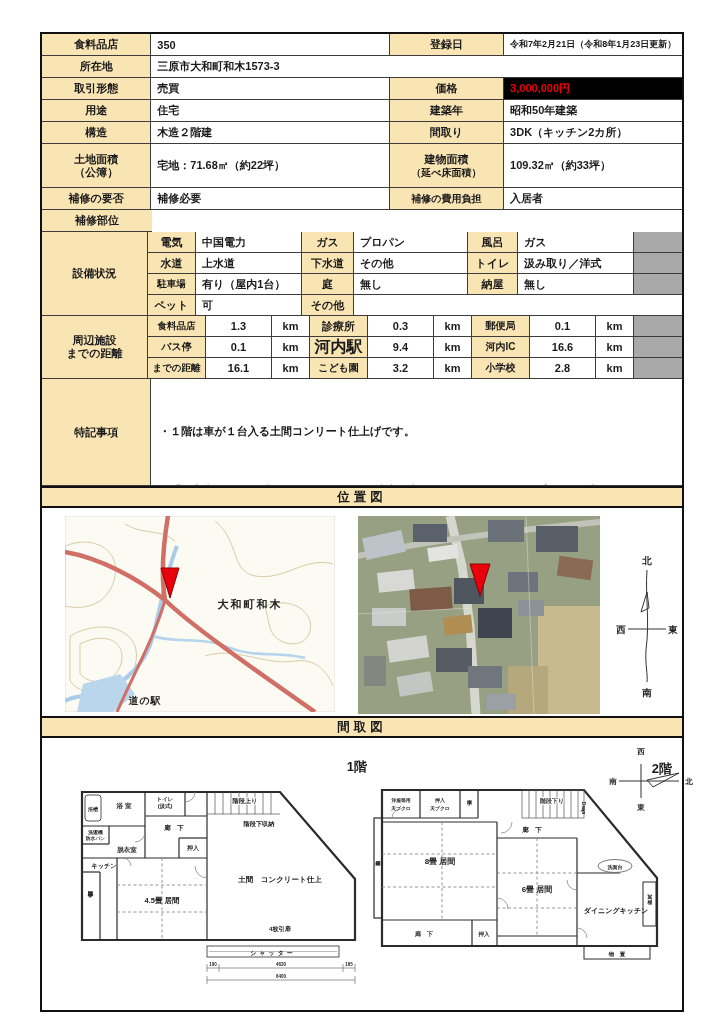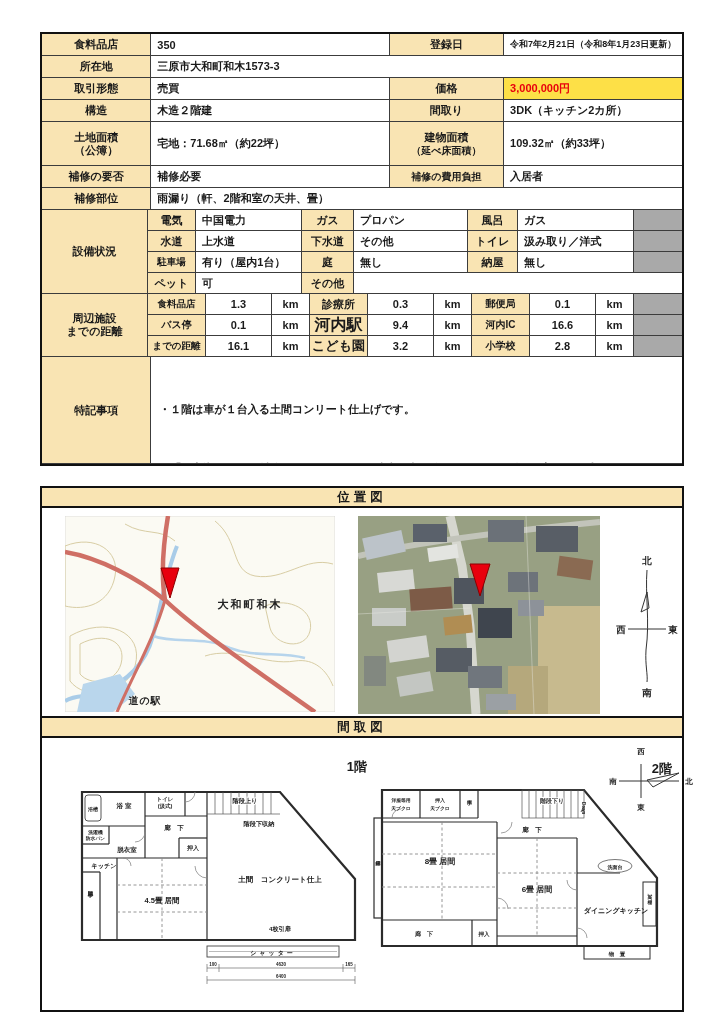--- a/index.html
+++ b/index.html
@@ -39,23 +39,29 @@
 
     <div class="row" style="height:22px">
       <div class="c lab" style="width:110px">所在地</div>
       <div class="c val" style="width:534px">三原市大和町和木1573-3</div>
     </div>
 
     <div class="row" style="height:22px">
       <div class="c lab" style="width:110px">取引形態</div>
       <div class="c val" style="width:240px">売買</div>
       <div class="c lab" style="width:115px">価格</div>
-      <div class="c val price" style="width:179px;background:#fde047">3,000,000円</div>
-    </div>
-
+      <div class="c val price" style="width:179px;background:#000000">3,000,000円</div>
+    </div>
+
+    <div class="row" style="height:22px">
+      <div class="c lab" style="width:110px">用途</div>
+      <div class="c val" style="width:240px">住宅</div>
+      <div class="c lab" style="width:115px">建築年</div>
+      <div class="c val" style="width:179px">昭和50年建築</div>
+    </div>
 
     <div class="row" style="height:22px">
       <div class="c lab" style="width:110px">構造</div>
       <div class="c val" style="width:240px">木造２階建</div>
       <div class="c lab" style="width:115px">間取り</div>
       <div class="c val" style="width:179px">3DK（キッチン2カ所）</div>
     </div>
 
     <div class="row" style="height:44px">
       <div class="c lab two" style="width:110px">
@@ -72,21 +78,20 @@
 
     <div class="row" style="height:22px">
       <div class="c lab" style="width:110px">補修の要否</div>
       <div class="c val" style="width:240px">補修必要</div>
       <div class="c lab" style="width:115px;font-size:10px">補修の費用負担</div>
       <div class="c val" style="width:179px">入居者</div>
     </div>
 
     <div class="row" style="height:22px">
       <div class="c lab" style="width:110px">補修部位</div>
-      <div class="c val" style="width:534px">雨漏り（軒、2階和室の天井、畳）</div>
     </div>
 
     <div class="row">
       <div class="c lab" style="width:110px;height:84px">設備状況</div>
       <div style="width:534px">
         <div class="row" style="height:21px">
           <div class="c lab" style="width:48px">電気</div>
           <div class="c val" style="width:106px">中国電力</div>
           <div class="c lab" style="width:52px">ガス</div>
           <div class="c val" style="width:114px">プロパン</div>
@@ -148,21 +153,21 @@
           <div class="c" style="width:38px;justify-content:center">km</div>
           <div class="c lab" style="width:58px;font-size:10px">河内IC</div>
           <div class="c" style="width:66px;justify-content:center">16.6</div>
           <div class="c" style="width:38px;justify-content:center">km</div>
           <div class="c gray" style="width:48px"></div>
         </div>
         <div class="row" style="height:21px">
           <div class="c lab" style="width:58px;font-size:9.5px">までの距離</div>
           <div class="c" style="width:66px;justify-content:center">16.1</div>
           <div class="c" style="width:38px;justify-content:center">km</div>
-          <div class="c lab" style="width:58px;font-size:13px">こども園</div>
+          <div class="c lab" style="width:58px;font-size:10px">こども園</div>
           <div class="c" style="width:66px;justify-content:center">3.2</div>
           <div class="c" style="width:38px;justify-content:center">km</div>
           <div class="c lab" style="width:58px;font-size:10px">小学校</div>
           <div class="c" style="width:66px;justify-content:center">2.8</div>
           <div class="c" style="width:38px;justify-content:center">km</div>
           <div class="c gray" style="width:48px"></div>
         </div>
       </div>
     </div>
 

